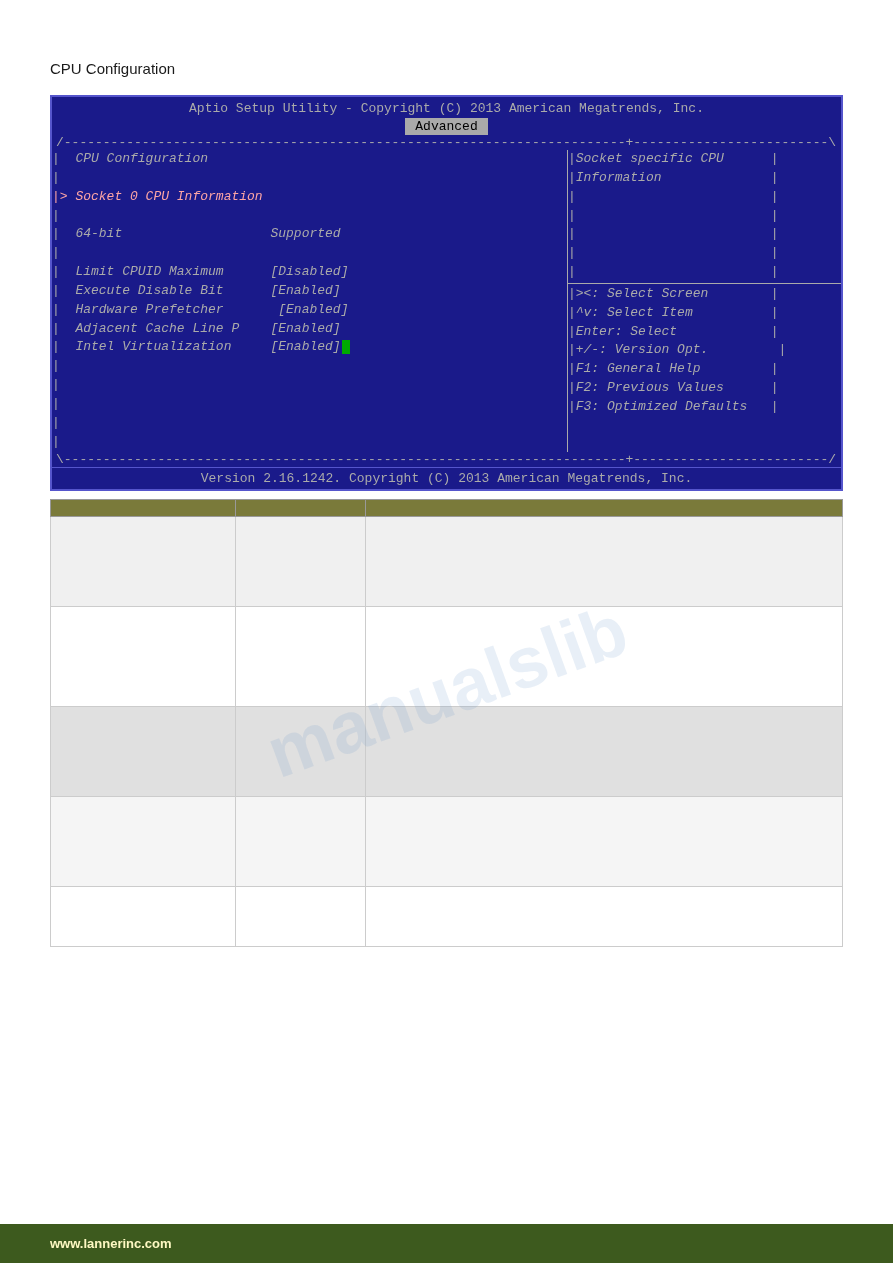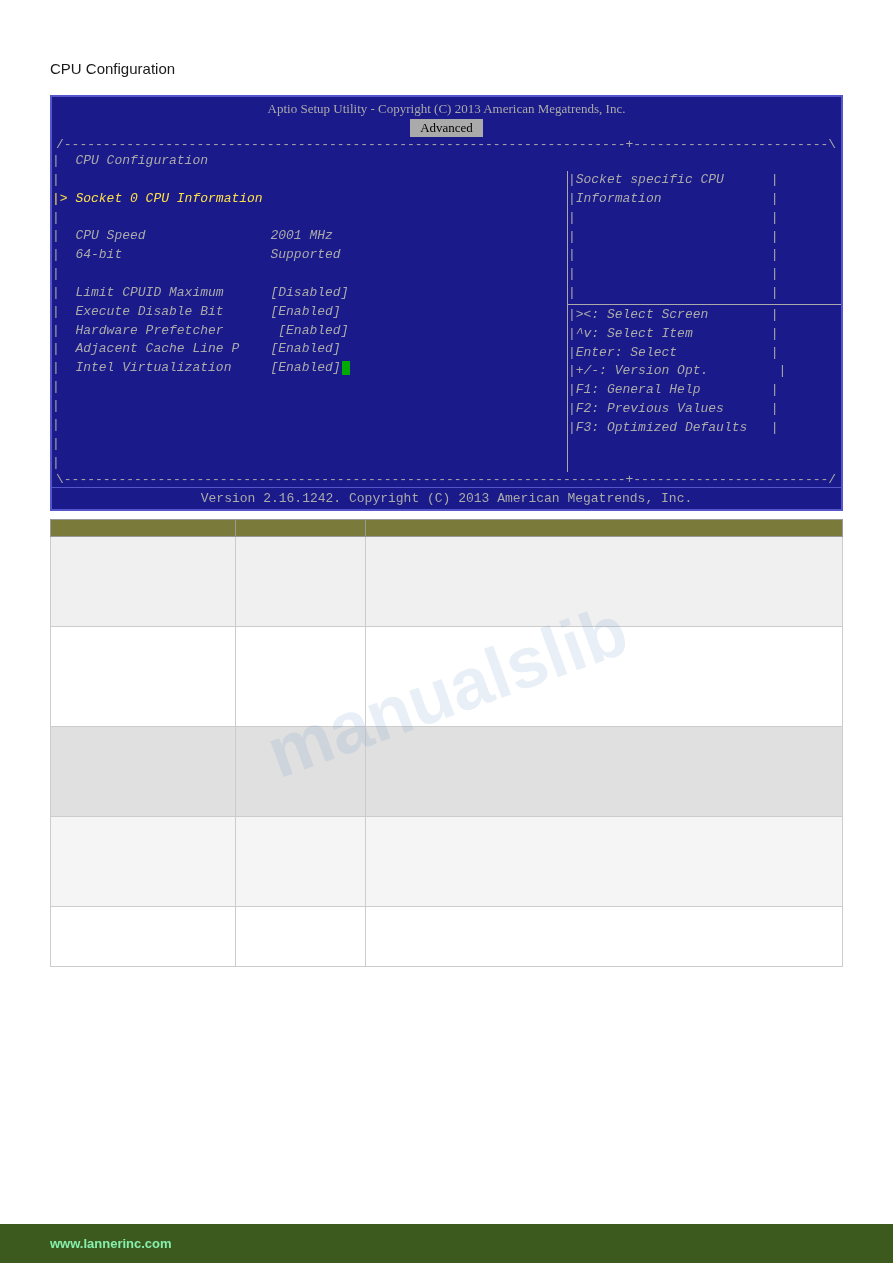--- a/index.html
+++ b/index.html
@@ -34,21 +34,21 @@
       color: #aaaaaa;
       padding: 0;
       overflow: hidden;
     }
 
     .bios-header {
       background: #1a1a8a;
       color: #aaaaaa;
       text-align: center;
       padding: 4px 0 0 0;
-      font-family: Liberation Serif, serif;
+      font-family: Liberation Mono, monospace;
       font-size: 13px;
     }
 
     .bios-header .header-line1 {
       color: #aaaaaa;
     }
 
     .bios-header .header-tab {
       display: inline-block;
       background: #fef9c3;
@@ -66,21 +66,21 @@
       white-space: pre;
     }
 
     .bios-line {
       white-space: pre;
       line-height: 1.45;
       color: #aaaaaa;
     }
 
     .bios-line.selected {
-      color: #fde047;
+      color: #fca5a5;
     }
 
     .bios-footer {
       background: #1a1a8a;
       color: #aaaaaa;
       text-align: center;
       padding: 3px 0;
       font-family: 'Courier New', Courier, monospace;
       font-size: 13px;
       border-top: 1px solid #5555cc;
@@ -119,21 +119,21 @@
       background: #f5f5f5;
     }
 
     
     .page-footer {
       position: absolute;
       bottom: 0;
       left: 0;
       right: 0;
       background: #3d5a1e;
-      color: #86efac;
+      color: #fef9c3;
       padding: 12px 50px;
       font-size: 13px;
       font-weight: bold;
     }
 
     
     .watermark {
       position: absolute;
       top: 650px;
       left: 50%;
@@ -172,36 +172,35 @@
 
     <div class="bios-separator">/------------------------------------------------------------------------+-------------------------\</div>
 
     <div style="display:flex; font-family:'Courier New',Courier,monospace; font-size:13px; color:#aaaaaa;font-style:italic;">
 
       <div style="flex:1; padding:0;">
         <div class="bios-line">|  CPU Configuration                                              </div>
         <div class="bios-line">|                                                                 </div>
         <div class="bios-line selected">|&gt; Socket 0 CPU Information                                      </div>
         <div class="bios-line">|                                                                 </div>
-        <div class="bios-line">|  CPU Speed                2001 MHz                             </div>
         <div class="bios-line">|  64-bit                   Supported                            </div>
         <div class="bios-line">|                                                                 </div>
         <div class="bios-line">|  Limit CPUID Maximum      [Disabled]                           </div>
         <div class="bios-line">|  Execute Disable Bit      [Enabled]                            </div>
         <div class="bios-line">|  Hardware Prefetcher       [Enabled]                           </div>
         <div class="bios-line">|  Adjacent Cache Line P    [Enabled]                            </div>
         <div class="bios-line">|  Intel Virtualization     [Enabled]<span class="green-cursor"></span>                          </div>
         <div class="bios-line">|                                                                 </div>
         <div class="bios-line">|                                                                 </div>
         <div class="bios-line">|                                                                 </div>
         <div class="bios-line">|                                                                 </div>
         <div class="bios-line">|                                                                 </div>
       </div>
 
-      <div style="width:322px; border-left:1px solid #aaaaaa; font-family:'Courier New',Courier,monospace; font-size:13px; color:#aaaaaa;margin-top:19px;">
+      <div style="width:322px; border-left:1px solid #aaaaaa; font-family:'Courier New',Courier,monospace; font-size:13px; color:#aaaaaa;">
         <div class="bios-line">|Socket specific CPU      |</div>
         <div class="bios-line">|Information              |</div>
         <div class="bios-line">|                         |</div>
         <div class="bios-line">|                         |</div>
         <div class="bios-line">|                         |</div>
         <div class="bios-line">|                         |</div>
         <div class="bios-line">|                         |</div>
         <div style="border-top:1px solid #aaaaaa; margin:1px 0;"></div>
         <div class="bios-line">|&gt;&lt;: Select Screen        |</div>
         <div class="bios-line">|^v: Select Item          |</div>

